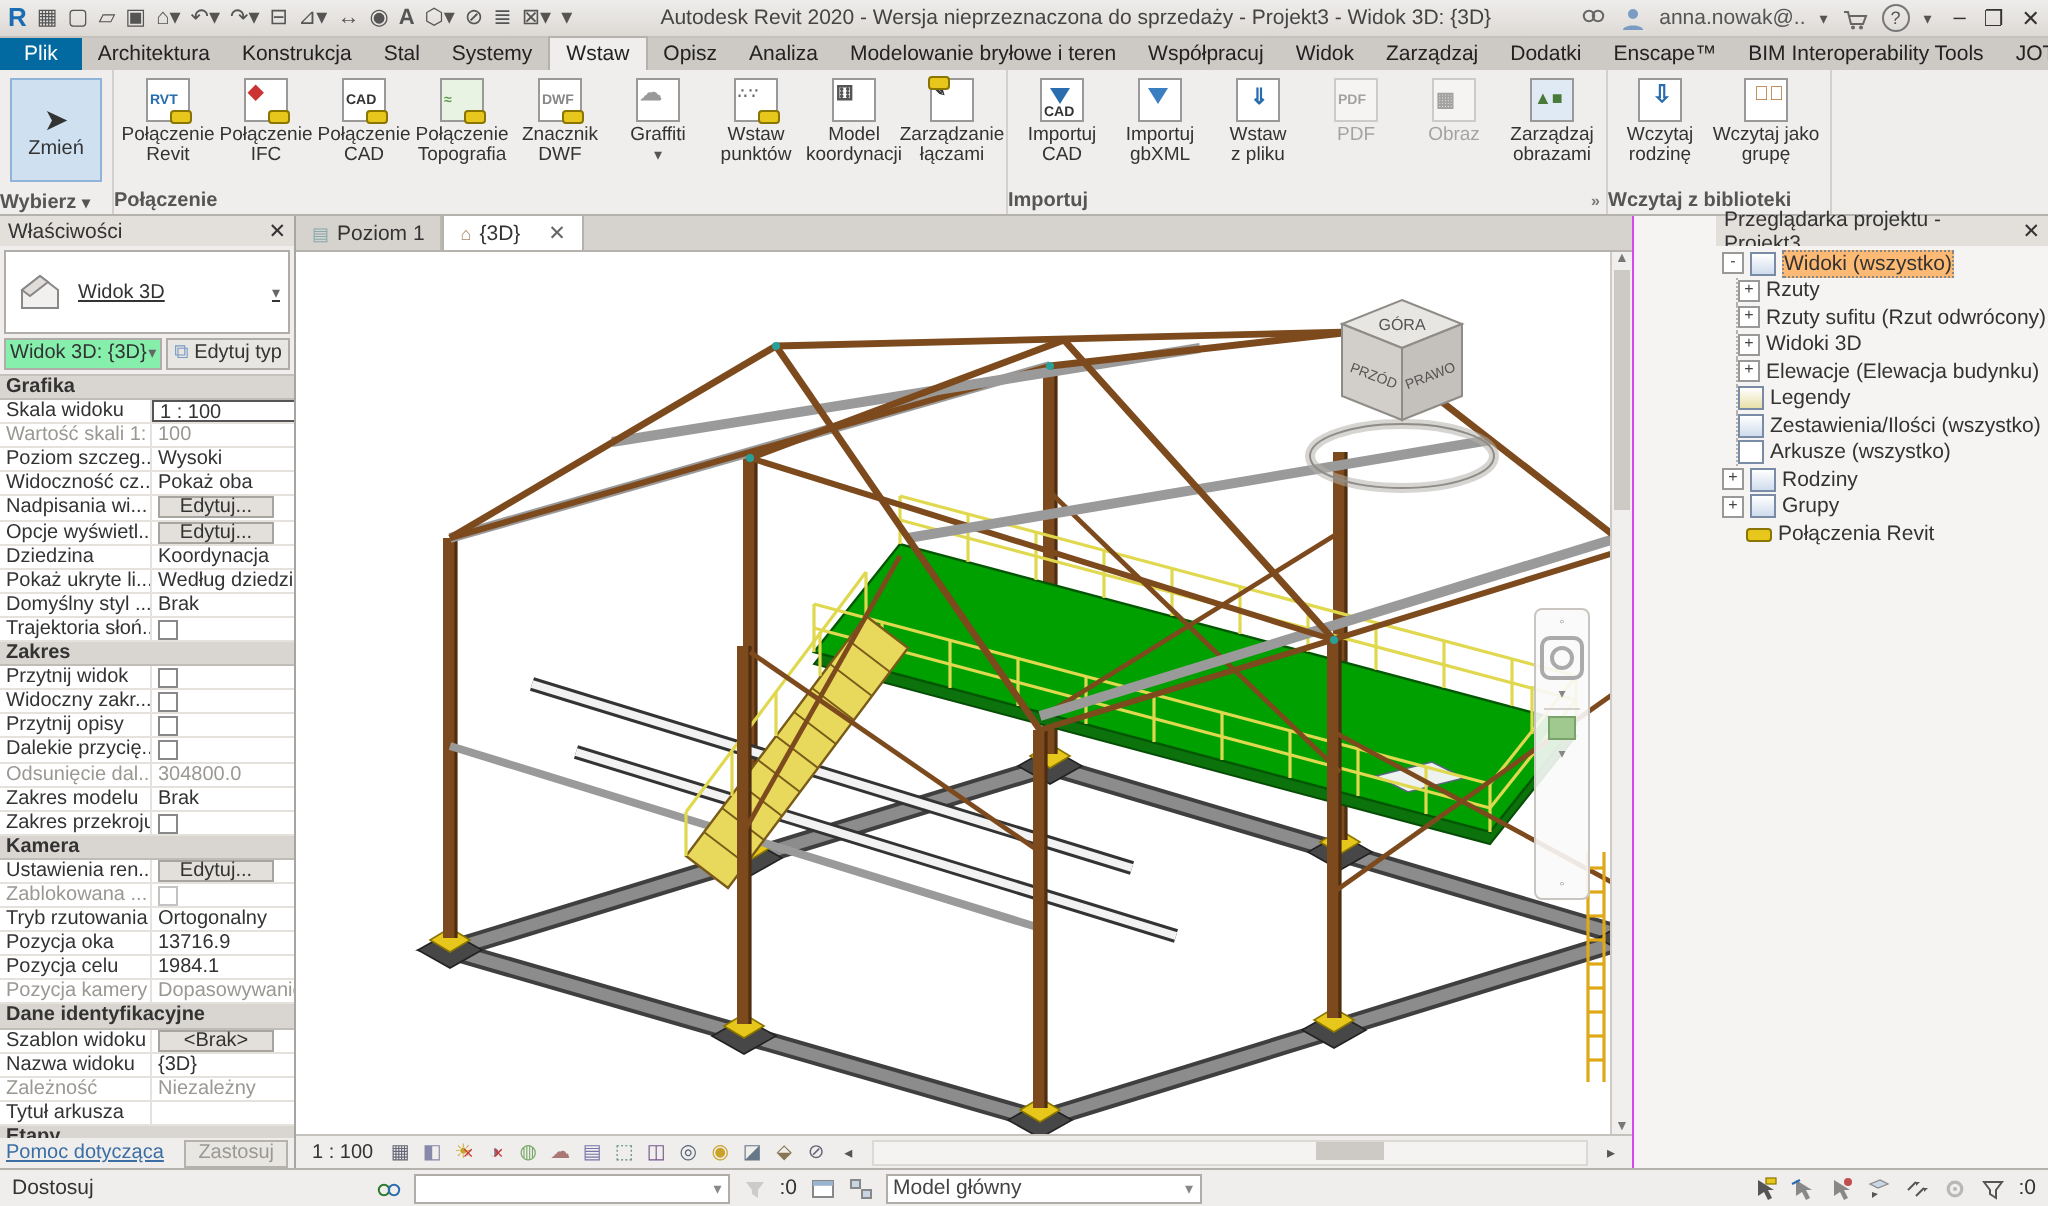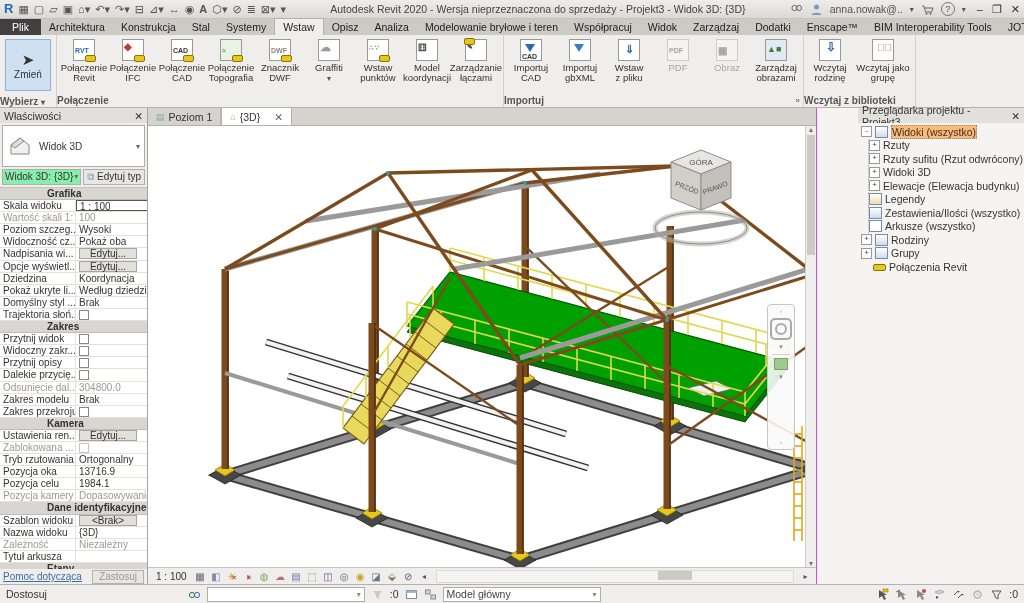--- a/index.html
+++ b/index.html
@@ -9,21 +9,21 @@
   .tbar{height:18px;background:linear-gradient(#efedeb,#dcd9d5);display:flex;align-items:center;padding:0 4px;gap:5px;font-size:10.5px;border-bottom:1px solid #c5c2be;}
   .qat{display:flex;align-items:center;gap:5px;color:#555;}
   .qi{font-size:11px;line-height:12px;cursor:default;}
   .rlogo{color:#1a6db3;font-weight:bold;font-size:13px;}
   .ttl{flex:1;text-align:center;color:#444;white-space:nowrap;overflow:hidden;}
   .tr-ico{display:flex;align-items:center;gap:7px;color:#555;}
   .helpc{width:12px;height:12px;border:1px solid #777;border-radius:50%;text-align:center;line-height:12px;font-size:9px;}
   .winb{display:flex;gap:9px;margin-left:6px;font-size:11px;color:#333;}
   
   .rtabs{height:16px;background:#cdc9c4;display:flex;align-items:flex-end;padding-left:0;font-size:10.5px;}
-  .ftab{background:#404040;color:#fff;padding:2px 12px;height:12px;}
+  .ftab{background:#0369a1;color:#fff;padding:2px 12px;height:12px;}
   .rtab{padding:2px 8px;color:#222;cursor:default;white-space:nowrap;}
   .rtab.act{background:#f0eeec;border:1px solid #b5b2ad;border-bottom:none;}
   
   .ribbon{height:72px;background:#f0eeec;border-bottom:1px solid #b5b2ad;display:flex;}
   .rpanel{display:flex;flex-direction:column;border-right:1px solid #d4d1cc;}
   .rbtns{flex:1;display:flex;align-items:flex-start;padding:2px 3px;gap:1px;}
   .rlabel{height:13px;text-align:left;font-size:10px;color:#555;line-height:13px;position:relative;font-weight:bold;}
   .rb{width:48px;display:flex;flex-direction:column;align-items:center;text-align:center;font-size:9.5px;line-height:10px;color:#333;padding-top:2px;cursor:default;}
   .rb .ri{width:22px;height:22px;margin-bottom:2px;position:relative;background:#fff;border:1px solid #999;box-sizing:border-box;}
   .badge{position:absolute;font-size:7px;font-weight:bold;left:1px;top:6px;}
@@ -31,30 +31,30 @@
   .arr-d{position:absolute;left:4px;top:4px;width:0;height:0;border-left:5px solid transparent;border-right:5px solid transparent;border-top:8px solid #2a6daf;}
   .dis{opacity:.4;}
   .modbtn{width:44px;height:50px;background:#cfe0f1;border:1px solid #8fb4d8;display:flex;flex-direction:column;align-items:center;justify-content:center;font-size:10px;margin:2px;}
   .cursor-ico{font-size:15px;color:#333;}
   
   .main{flex:1;display:flex;min-height:0;}
   
   .props{width:147px;background:#f0eeec;border-right:1px solid #a8a5a0;display:flex;flex-direction:column;font-size:10px;}
   .phead{height:15px;background:#e3e0dc;display:flex;align-items:center;padding:0 4px;font-size:10.5px;}
   .phead .x{margin-left:auto;cursor:default;}
-  .typesel{height:40px;background:#fff;border:1px solid #b0ada8;margin:2px;display:flex;align-items:center;gap:6px;padding:0 4px;}
+  .typesel{height:40px;background:#fff;border:1px solid #b0ada8;margin:2px;display:flex;align-items:center;gap:6px;padding:0 4px;text-decoration:underline;}
   .inst{display:flex;align-items:center;gap:2px;padding:0 2px 2px 2px;}
   .instsel{flex:1;background:#86efac;border:1px solid #b0ada8;height:14px;line-height:14px;padding:0 2px;display:flex;}
   .etbtn{border:1px solid #b0ada8;background:#e8e6e3;height:14px;line-height:14px;padding:0 3px;white-space:nowrap;}
   .prows{flex:1;overflow:hidden;border-top:1px solid #c5c2be;position:relative;display:flex;}
   .prcol{flex:1;}
   .prow{display:flex;height:11.1px;line-height:11px;border-bottom:1px solid #e5e2de;background:#fff;}
   .prow .pl{width:72px;padding-left:3px;border-right:1px solid #e5e2de;white-space:nowrap;overflow:hidden;}
   .prow .pv{flex:1;padding-left:3px;white-space:nowrap;overflow:hidden;}
-  .prow.hd{background:#d9d6d1;font-weight:bold;border-bottom:1px solid #c0bdb8;padding-left:44px;}
+  .prow.hd{background:#d9d6d1;font-weight:bold;border-bottom:1px solid #c0bdb8;}
   .prow.hd .pl{width:auto;flex:1;border-right:none;}
   .prow.gr .pl,.prow.gr .pv{color:#9b9893;}
   .prow.inp .pv{border:1px solid #555;margin:0;line-height:9px;padding-top:1px;}
   .pbtn{display:inline-block;width:56px;background:#e3e0dc;border:1px solid #a8a5a0;text-align:center;height:9px;line-height:9px;margin-top:0px;}
   .cbx{display:inline-block;width:8px;height:8px;border:1px solid #888;background:#fff;margin-top:1px;}
   .pfoot{height:15px;display:flex;align-items:center;padding:0 3px;gap:4px;}
   .plink{color:#3a6ea5;text-decoration:underline;white-space:nowrap;}
   .abtn{margin-left:auto;border:1px solid #b5b2ad;background:#e8e6e3;color:#9b9893;padding:0 6px;height:12px;line-height:12px;}
   
   .cv{flex:1;display:flex;flex-direction:column;min-width:0;background:#e8e6e3;}

